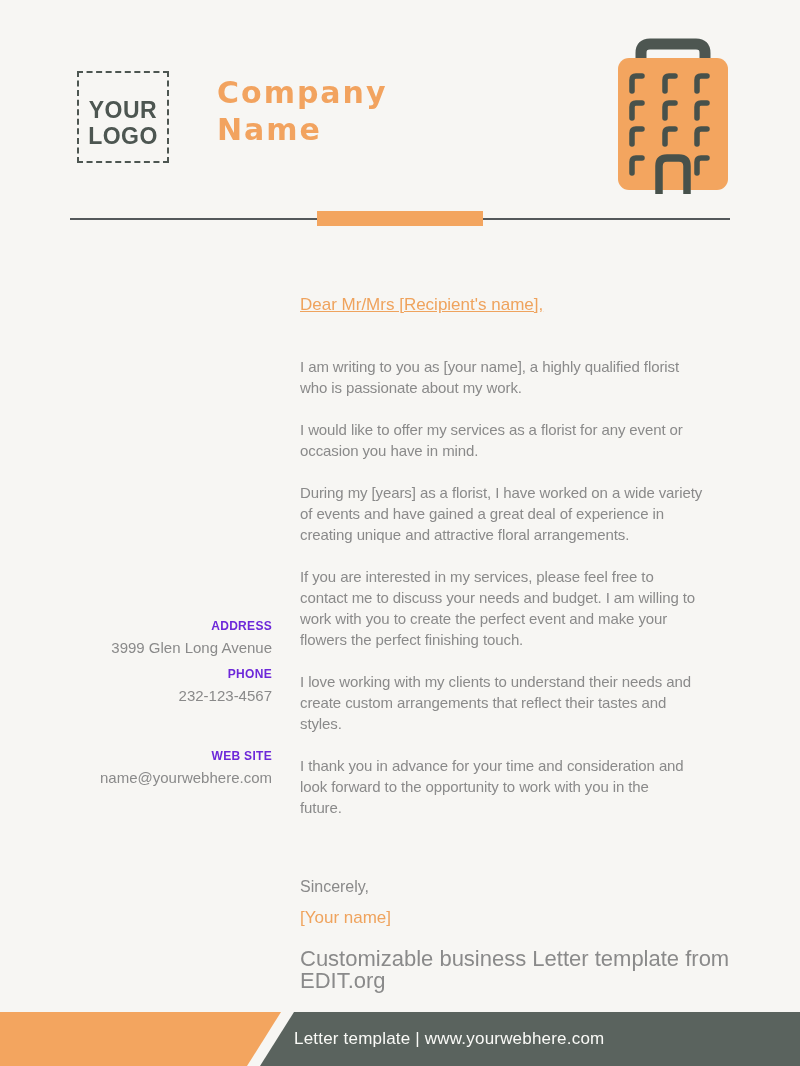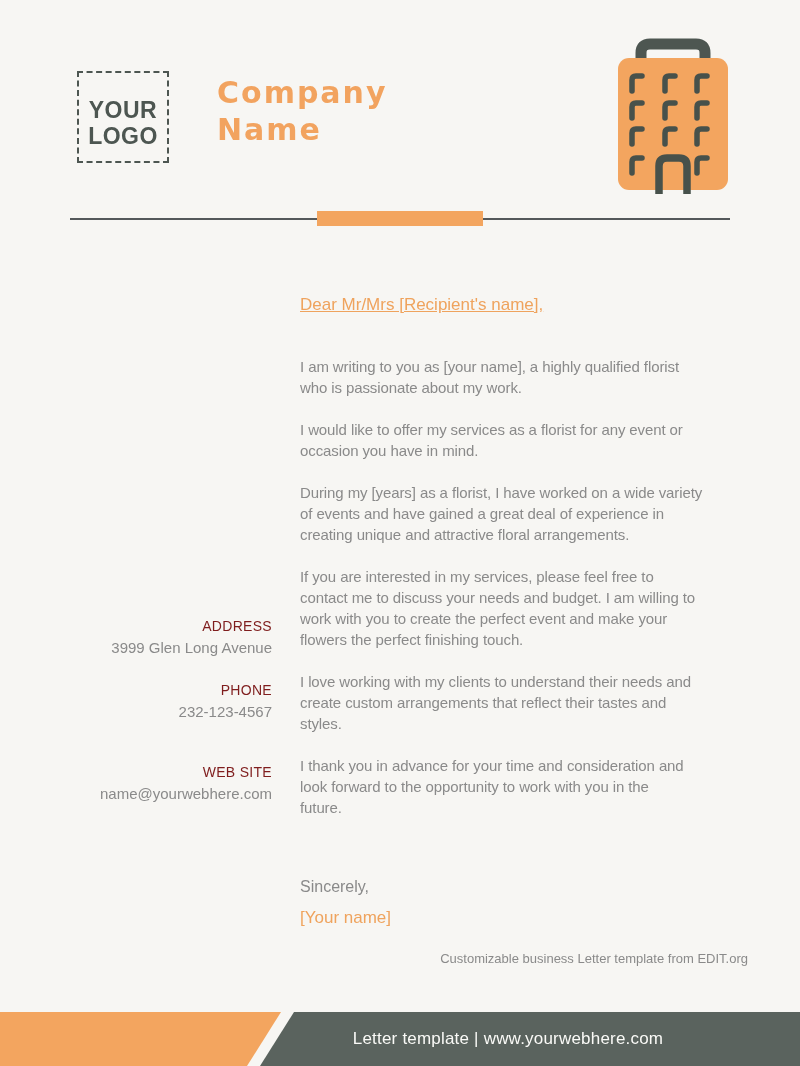--- a/index.html
+++ b/index.html
@@ -69,37 +69,37 @@
     text-decoration: underline;
   }
   .letter p.body-par {
     font-size: 15px; line-height: 21px;
     letter-spacing: -0.1px;
     margin-bottom: 21px;
     white-space: pre-line;
   }
   .closing { font-size: 16px; line-height: 22px; margin-bottom: 8px; }
   .signature { color: #EFA35D; font-size: 17px; line-height: 24px; margin-bottom: 18px; }
-  .credit { font-size: 13px; line-height: 22px; text-align: right; }
+  .credit { font-size: 22px; line-height: 22px; }
 
   
   .contact {
     position: absolute;
     left: 40px; top: 616px;
     width: 232px;
     text-align: right;
     color: #8A8A8A;
     font-size: 15px; line-height: 21px;
   }
   .contact .label {
-    color: #7f1d1d; font-weight: normal;
-    font-size: 14px; line-height: 21px;
+    color: #6d28d9; font-weight: bold;
+    font-size: 12px; line-height: 21px;
     letter-spacing: 0.3px;
   }
-  .contact .group-phone { margin-top: 22px; }
+  .contact .group-phone { margin-top: 6px; }
   .contact .group-web { margin-top: 40px; }
 
   
   .footer {
     position: absolute;
     left: 0; bottom: 0;
     width: 800px; height: 54px;
   }
   .footer-orange {
     position: absolute; inset: 0;
@@ -107,21 +107,21 @@
     clip-path: polygon(0 0, 281px 0, 247px 100%, 0 100%);
   }
   .footer-slate {
     position: absolute; inset: 0;
     background: #5A635E;
     clip-path: polygon(294px 0, 100% 0, 100% 100%, 260px 100%);
   }
   .footer-text-wrap {
     position: absolute;
     left: 294px; right: 0; top: 0; bottom: 0;
-    display: flex; align-items: center; justify-content: center;
+    display: flex; align-items: center; 
     padding-right: 78px;
   }
   .footer-text {
     color: #FAFAF7;
     font-size: 17px;
     letter-spacing: 0.2px;
   }
 </style>
 </head>
 <body>

